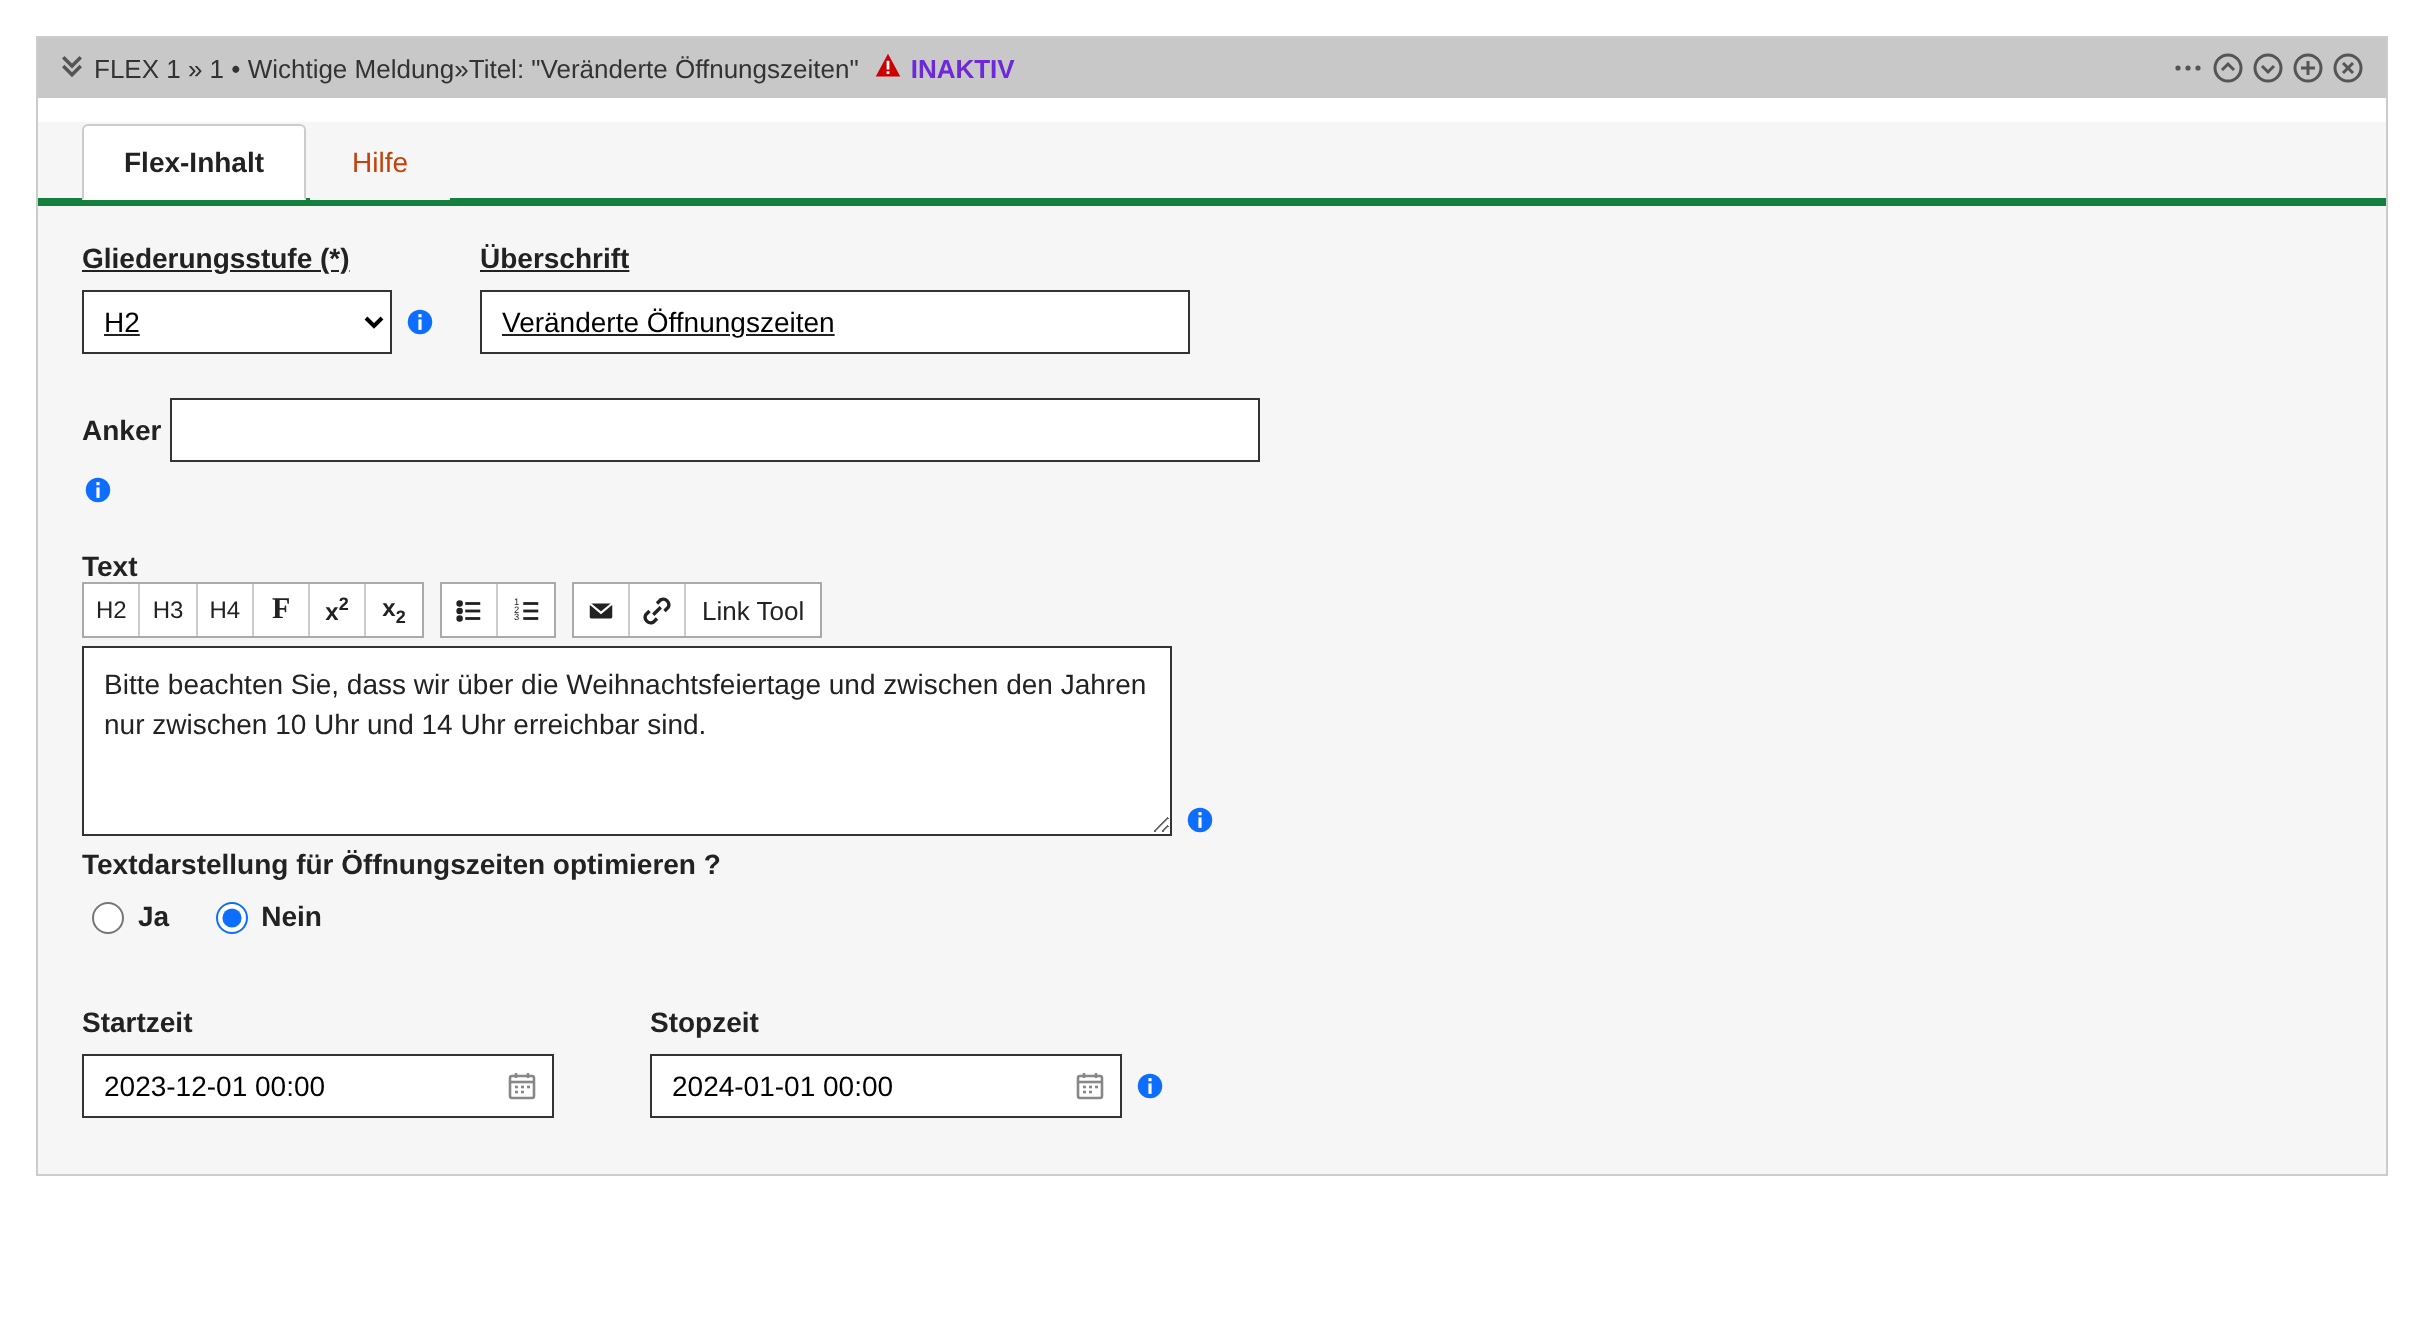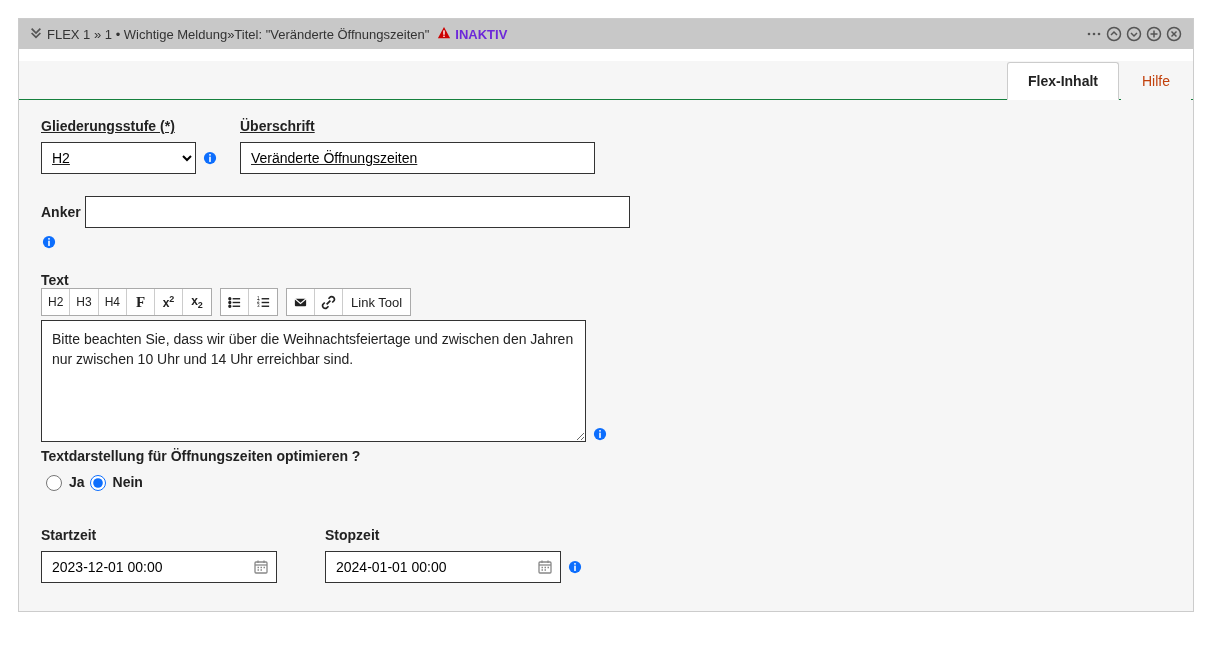--- a/index.html
+++ b/index.html
@@ -58,24 +58,23 @@
     cursor: pointer;
     font-size: 15px;
   }
   .header-btn svg { width: 16px; height: 16px; }
   .panel-body {
     background: #f6f6f6;
     padding: 0;
   }
   .tabs {
     display: flex;
-    border-bottom: 1px solid #15803d;
+    border-bottom: 4px solid #15803d;
     margin-top: 12px;
     padding-left: 22px;
-    justify-content: flex-end;
   }
   .tab {
     padding: 10px 20px;
     border: 1px solid #ccc;
     border-bottom: none;
     margin-right: 2px;
     background: #f6f6f6;
     cursor: pointer;
     position: relative;
     top: 1px;
@@ -154,28 +153,28 @@
     border-right: 1px solid #ccc;
     background: #fff;
   }
   .tbtn:last-child { border-right: none; }
   .tbtn.bold { font-weight: bold; font-family: Georgia, serif; font-size: 15px; }
   .tbtn.link-tool { font-size: 13px; padding: 0 8px; }
   .tbtn svg { width: 15px; height: 15px; }
   .textarea-row { display:flex; align-items:flex-end; gap:6px; }
   .textarea-wrap {
     width: 545px;
-    height: 122px;
+    height: 95px;
     padding: 8px 10px;
     resize: both;
     overflow: auto;
   }
   .textarea-content { white-space: normal; line-height: 1.45; }
   .section { margin-top: 6px; }
-  .radio-row { display: flex; align-items: flex-start; margin-top: 8px; }
+  .radio-row { display: flex; gap: 18px; align-items: flex-start; margin-top: 8px; }
   .radio-item { display: flex; align-items: center; gap: 4px; font-weight: bold; }
   .radio-item input { accent-color: #0d6efd; width: 16px; height: 16px; }
   .date-row { display: flex; gap: 48px; margin-top: 36px; }
   .date-field input.control { width: 236px; padding-right: 32px; }
   .date-wrap { position: relative; display: flex; align-items: center; }
   .cal-icon {
     position: absolute;
     right: 8px;
     top: 50%;
     transform: translateY(-50%);

